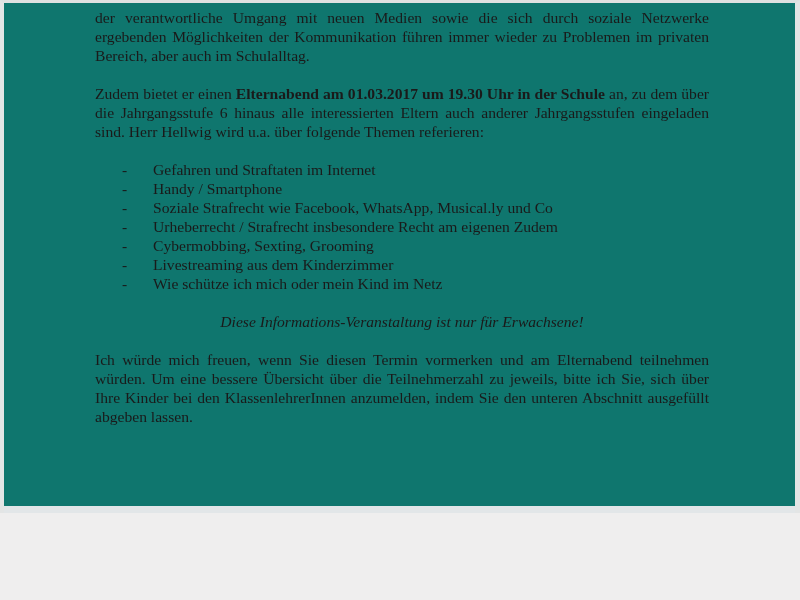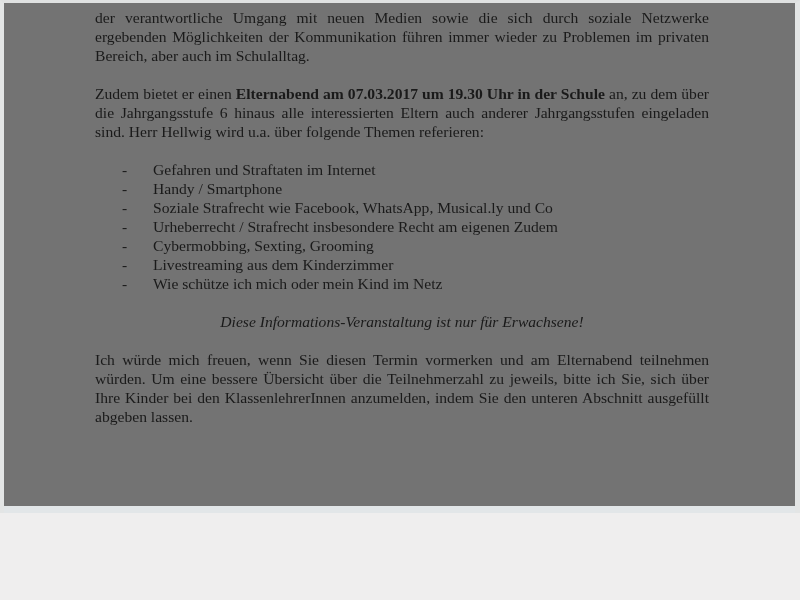--- a/index.html
+++ b/index.html
@@ -7,21 +7,21 @@
       padding: 0;
       width: 800px;
       height: 600px;
       overflow: hidden;
       background: #efeeee;
     }
     .page {
       position: relative;
       width: 800px;
       height: 513px;
-      background: #737373;
+      background: #0f766e;
       box-sizing: border-box;
       border-top: 3px solid #dfe1e1;
       border-left: 4px solid #e3e5e5;
       border-right: 5px solid #e3e5e5;
       overflow: hidden;
       font-family: "Liberation Serif", serif;
       color: #1a1a1a;
       font-size: 15.6px;
       line-height: 19px;
     }
@@ -94,21 +94,21 @@
       white-space: nowrap;
     }
   </style>
 </head>
 <body>
 
 <div class="page">
   <div class="content">
     <p>der verantwortliche Umgang mit neuen Medien sowie die sich durch soziale Netzwerke ergebenden Möglichkeiten der Kommunikation führen immer wieder zu Problemen im privaten Bereich, aber auch im Schulalltag.</p>
     <div class="gap"></div>
-    <p><span>Zudem bietet er einen </span><b>Elternabend am 07.03.2017 um 19.30 Uhr in der Schule</b><span> an, zu dem über die Jahrgangsstufe 6 hinaus alle interessierten Eltern auch anderer Jahrgangsstufen eingeladen sind. Herr Hellwig wird u.a. über folgende Themen referieren:</span></p>
+    <p><span>Zudem bietet er einen </span><b>Elternabend am 01.03.2017 um 19.30 Uhr in der Schule</b><span> an, zu dem über die Jahrgangsstufe 6 hinaus alle interessierten Eltern auch anderer Jahrgangsstufen eingeladen sind. Herr Hellwig wird u.a. über folgende Themen referieren:</span></p>
     <div class="gap"></div>
     <ul class="topics">
       <li><span class="dash">-</span><span>Gefahren und Straftaten im Internet</span></li>
       <li><span class="dash">-</span><span>Handy / Smartphone</span></li>
       <li><span class="dash">-</span><span>Soziale Strafrecht wie Facebook, WhatsApp, Musical.ly und Co</span></li>
       <li><span class="dash">-</span><span>Urheberrecht / Strafrecht insbesondere Recht am eigenen Zudem</span></li>
       <li><span class="dash">-</span><span>Cybermobbing, Sexting, Grooming</span></li>
       <li><span class="dash">-</span><span>Livestreaming aus dem Kinderzimmer</span></li>
       <li><span class="dash">-</span><span>Wie schütze ich mich oder mein Kind im Netz</span></li>
     </ul>

